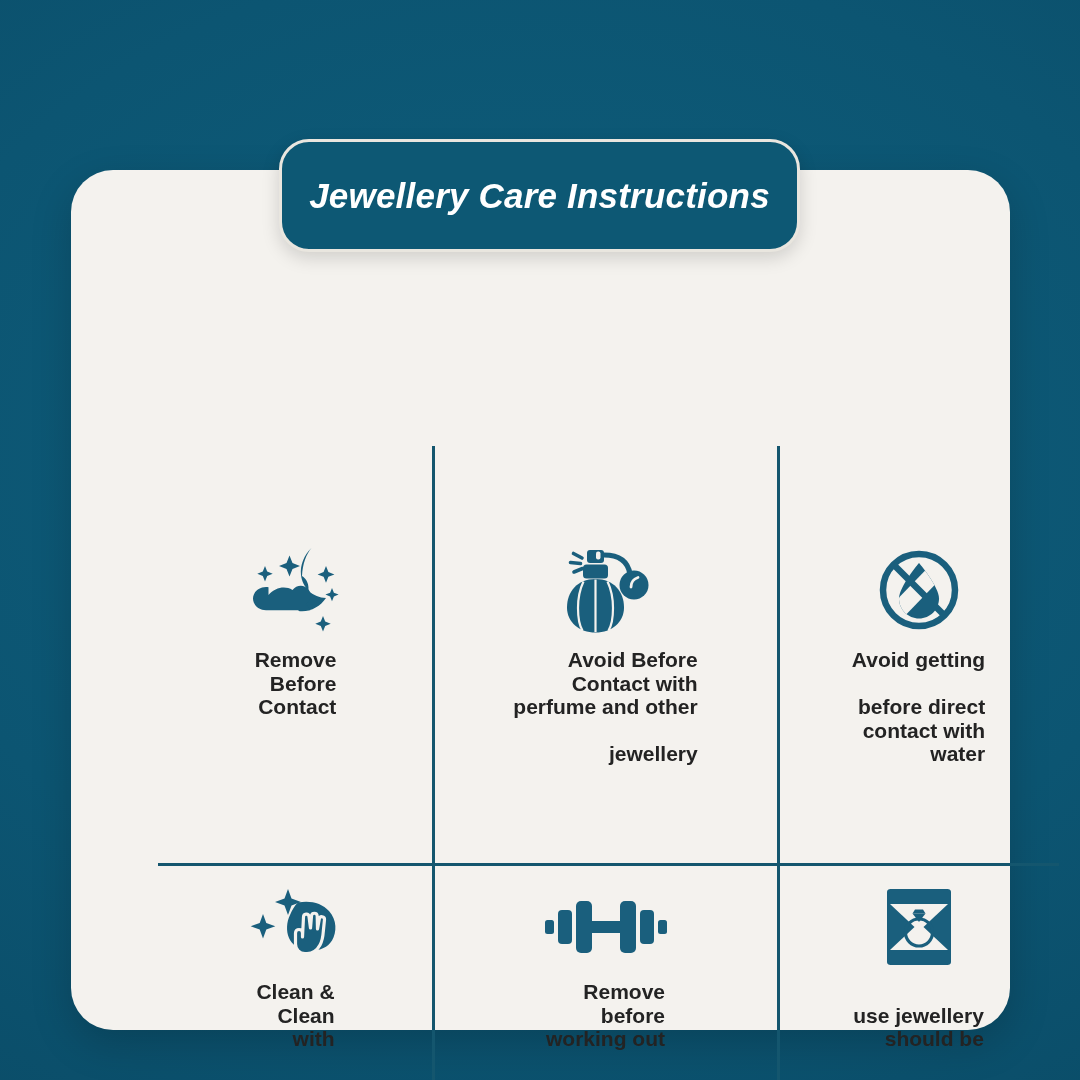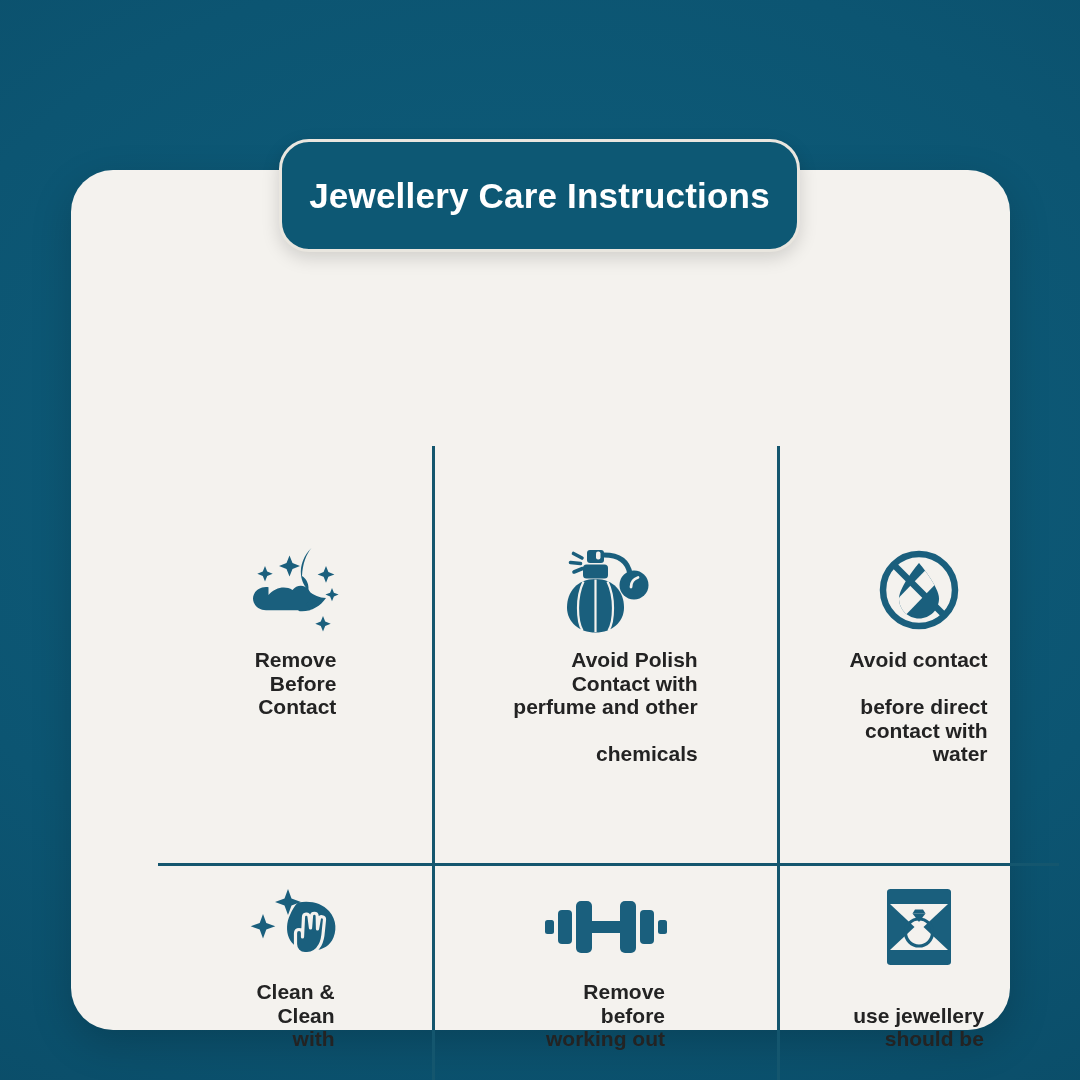--- a/index.html
+++ b/index.html
@@ -41,20 +41,21 @@
     width: 521px;
     height: 113px;
     background: #0d5874;
     border: 3px solid #e9e6df;
     border-radius: 30px;
     display: flex;
     align-items: center;
     justify-content: center;
     box-sizing: border-box;
     box-shadow: 0 6px 18px rgba(0,0,0,0.15);
+    font-style: italic;
   }
   .title-badge .title-text {
     color: #ffffff;
     font-size: 35px;
     font-weight: 700;
     letter-spacing: 0.2px;
     white-space: nowrap;
   }
 
   
@@ -169,46 +170,46 @@
             <path d="M84 33.5 C79.5 35 77 38.5 77 43" stroke="#f4f2ee" stroke-width="2.8" fill="none" stroke-linecap="round"></path>
 
             <path d="M41.5 35 C60 35 70 48 70 63.5 C70 78 58 88.5 41.5 88.5 C25 88.5 13 78 13 63.5 C13 48 23 35 41.5 35 Z"></path>
 
             <path d="M29.5 37.5 C25 47 24 57 24 64 C24 72 25 81 28.5 86.5" stroke="#f4f2ee" stroke-width="2.2" fill="none"></path>
             <path d="M41.5 35.5 L41.5 88" stroke="#f4f2ee" stroke-width="2.2" fill="none"></path>
             <path d="M53.5 37.5 C58 47 59 57 59 64 C59 72 58 81 54.5 86.5" stroke="#f4f2ee" stroke-width="2.2" fill="none"></path>
           </svg>
         </div>
         <div class="caption w-wide">
-          <span>Avoid Polish</span><br>
+          <span>Avoid Before</span><br>
           <span>Contact with</span><br>
           <span>perfume and other</span><br>
           <br>
-          <span>chemicals</span>
+          <span>jewellery</span>
         </div>
       </div>
 
       <div class="cell r1">
         <div class="icon-wrap">
           <svg width="88" height="88" viewBox="0 0 88 88" aria-hidden="true">
             <circle cx="44" cy="44" r="36" fill="none" stroke="#1a5f7d" stroke-width="6.5"></circle>
             <g>
               <clipPath id="clipDrop">
                 <path d="M44 17 C44 17 64 40.5 64 52.5 C64 63.7 55 72.5 44 72.5 C33 72.5 24 63.7 24 52.5 C24 40.5 44 17 44 17 Z"></path>
               </clipPath>
               <path d="M44 17 C44 17 64 40.5 64 52.5 C64 63.7 55 72.5 44 72.5 C33 72.5 24 63.7 24 52.5 C24 40.5 44 17 44 17 Z" fill="#1a5f7d"></path>
               <g clip-path="url(#clipDrop)">
                 <path d="M10 66 L70 4 L82 16 L22 78 Z" fill="#f4f2ee"></path>
               </g>
             </g>
             <path d="M18.5 18.5 L69.5 69.5" stroke="#1a5f7d" stroke-width="6.5" stroke-linecap="butt"></path>
           </svg>
         </div>
         <div class="caption w-mid">
-          <span>Avoid contact</span><br>
+          <span>Avoid getting</span><br>
           <br>
           <span>before direct</span><br>
           <span>contact with</span><br>
           <span>water</span>
         </div>
       </div>
 
       <div class="cell r2">
         <div class="icon-wrap small">
           <svg width="92" height="80" viewBox="0 0 92 80" fill="#1a5f7d" aria-hidden="true">

